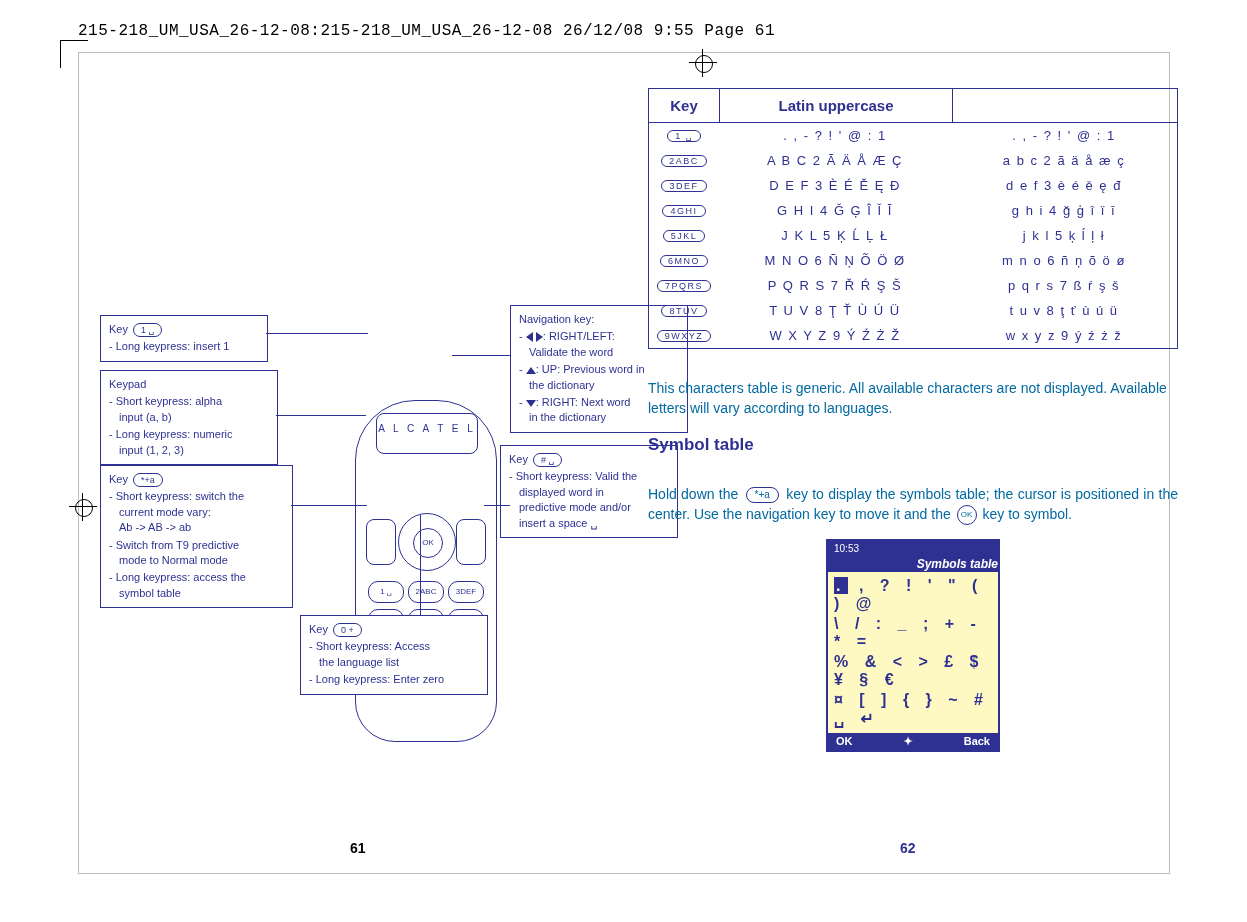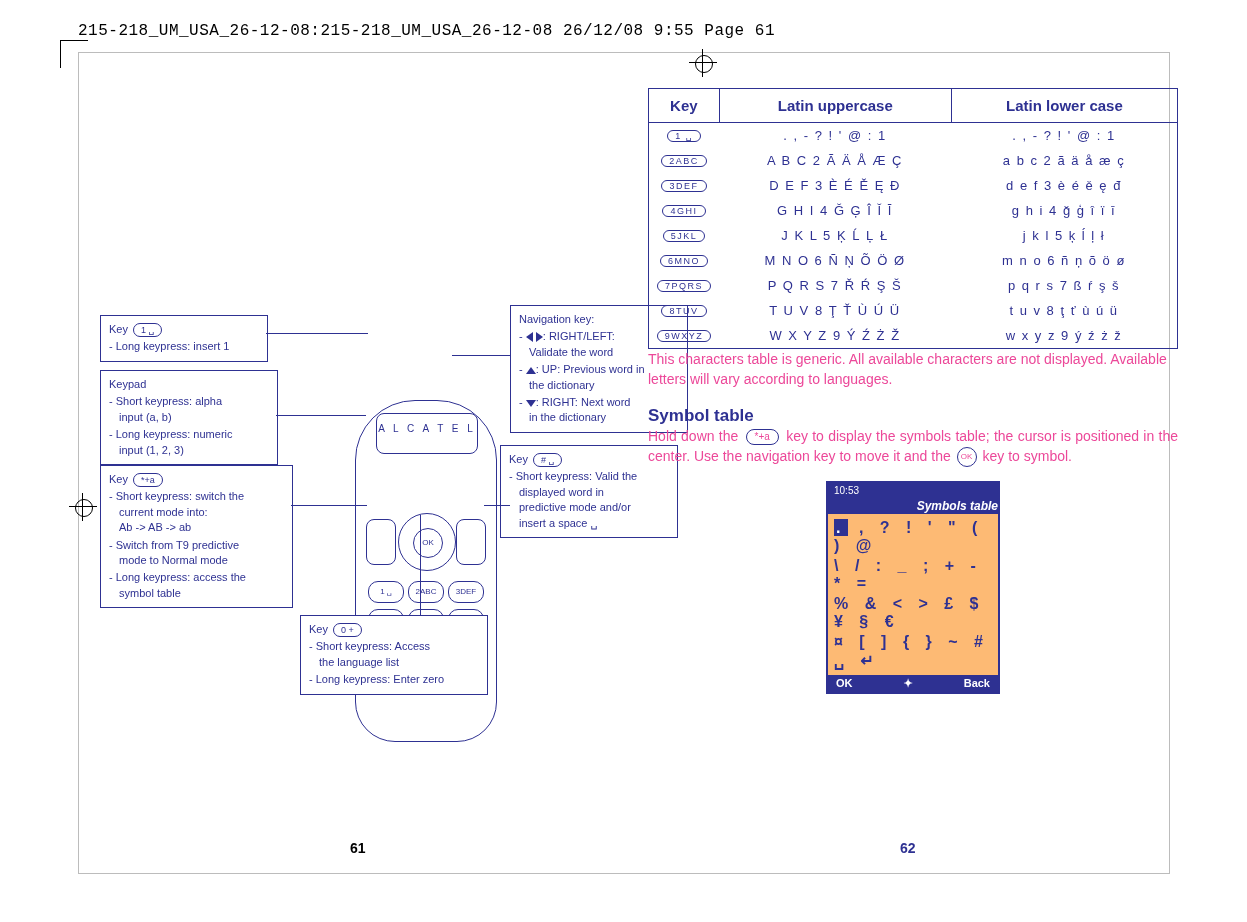--- a/index.html
+++ b/index.html
@@ -48,27 +48,27 @@
 .hdr-u{width:232px;border-right:1px solid #2e3192;}
 .hdr-l{width:226px;}
 .tbody{border:1px solid #2e3192;border-top:1px solid #2e3192;}
 .trow{display:flex;}
 .tcell{font-size:13px;text-align:center;padding:5px 0;color:#2e3192;letter-spacing:1.5px;}
 .tkey{width:70px;display:flex;justify-content:center;align-items:center;}
 .tkey .krnd{display:inline-block;border:1px solid #2e3192;border-radius:8px;padding:0 7px;font-size:9px;}
 .tu{width:232px;}
 .tl{width:226px;}
 
-.body-text{font-size:14px;line-height:1.45;color:#ec4899;margin-top:0;}
+.body-text{font-size:14px;line-height:1.45;color:#0369a1;margin-top:29px;}
 .h2{font-size:17px;font-weight:bold;margin-top:16px;color:#2e3192;}
 .inline-key{display:inline-block;border:1px solid #2e3192;border-radius:8px;padding:0 8px;font-size:10px;vertical-align:middle;margin:0 3px;}
 .inline-ok{display:inline-block;border:1px solid #2e3192;border-radius:50%;width:18px;height:18px;font-size:8px;text-align:center;line-height:18px;vertical-align:middle;margin:0 2px;}
 
 
-.sym-shot{margin:14px auto 0;width:170px;border:2px solid #2e3192;background:#fdba74;}
+.sym-shot{margin:14px auto 0;width:170px;border:2px solid #2e3192;background:#fef9c3;}
 .sym-bar{background:#2e3192;color:#fff;font-size:10px;padding:2px 6px;}
 .sym-title{background:#2e3192;color:#fff;font-style:italic;font-weight:bold;font-size:12px;text-align:right;padding:1px 0;}
 .sym-grid{padding:4px 6px;}
 .sym-row{font-size:16px;font-weight:bold;letter-spacing:6px;color:#2e3192;padding:1px 0;}
 .sym-row .hl{background:#2e3192;color:#fff;padding:0 2px;}
 .sym-foot{background:#2e3192;color:#fff;display:flex;justify-content:space-between;padding:2px 8px;font-size:11px;font-weight:bold;}
 .tri{display:inline-block;width:0;height:0;border-style:solid;vertical-align:middle;}
 .tri-l{border-width:5px 7px 5px 0;border-color:transparent #2e3192 transparent transparent;}
 .tri-r{border-width:5px 0 5px 7px;border-color:transparent transparent transparent #2e3192;}
 .tri-u{border-width:0 5px 7px 5px;border-color:transparent transparent #2e3192 transparent;}
@@ -139,21 +139,21 @@
       <div class="dash-item">- Long keypress: numeric</div>
       <div style="padding-left:10px;">input (1, 2, 3)</div>
     </div>
   </div>
   <div class="leader" style="left:176px;top:200px;width:90px;"></div>
 
   <div class="callout" style="left:0;top:250px;width:175px;">
     <span>Key</span> <span class="krnd">*+a</span>
     <div class="dash-list">
       <div class="dash-item">- Short keypress: switch the</div>
-      <div style="padding-left:10px;">current mode into:</div>
+      <div style="padding-left:10px;">current mode vary:</div>
       <div style="padding-left:10px;">Ab -&gt; AB -&gt; ab</div>
       <div class="dash-item">- Switch from T9 predictive</div>
       <div style="padding-left:10px;">mode to Normal mode</div>
       <div class="dash-item">- Long keypress: access the</div>
       <div style="padding-left:10px;">symbol table</div>
     </div>
   </div>
   <div class="leader" style="left:191px;top:290px;width:76px;"></div>
 
   <div class="callout" style="left:410px;top:90px;width:160px;">
@@ -191,21 +191,20 @@
   <div class="leader-v" style="left:320px;top:300px;height:100px;"></div>
 
 </div>
 
 <div class="col-right">
 
   <div>
     <div class="hdr-row">
       <div class="hdr-cell hdr-key">Key</div>
       <div class="hdr-cell hdr-u">Latin uppercase</div>
-      <div class="hdr-cell hdr-l">Latin lower case</div>
     </div>
     <div class="tbody" id="tbody">
           <div class="trow">
             <div class="tcell tkey">
               <span class="krnd">1 ␣</span>
             </div>
             <div class="tcell tu">. , - ? ! ' @ : 1</div>
             <div class="tcell tl">. , - ? ! ' @ : 1</div>
           </div>
           <div class="trow">

